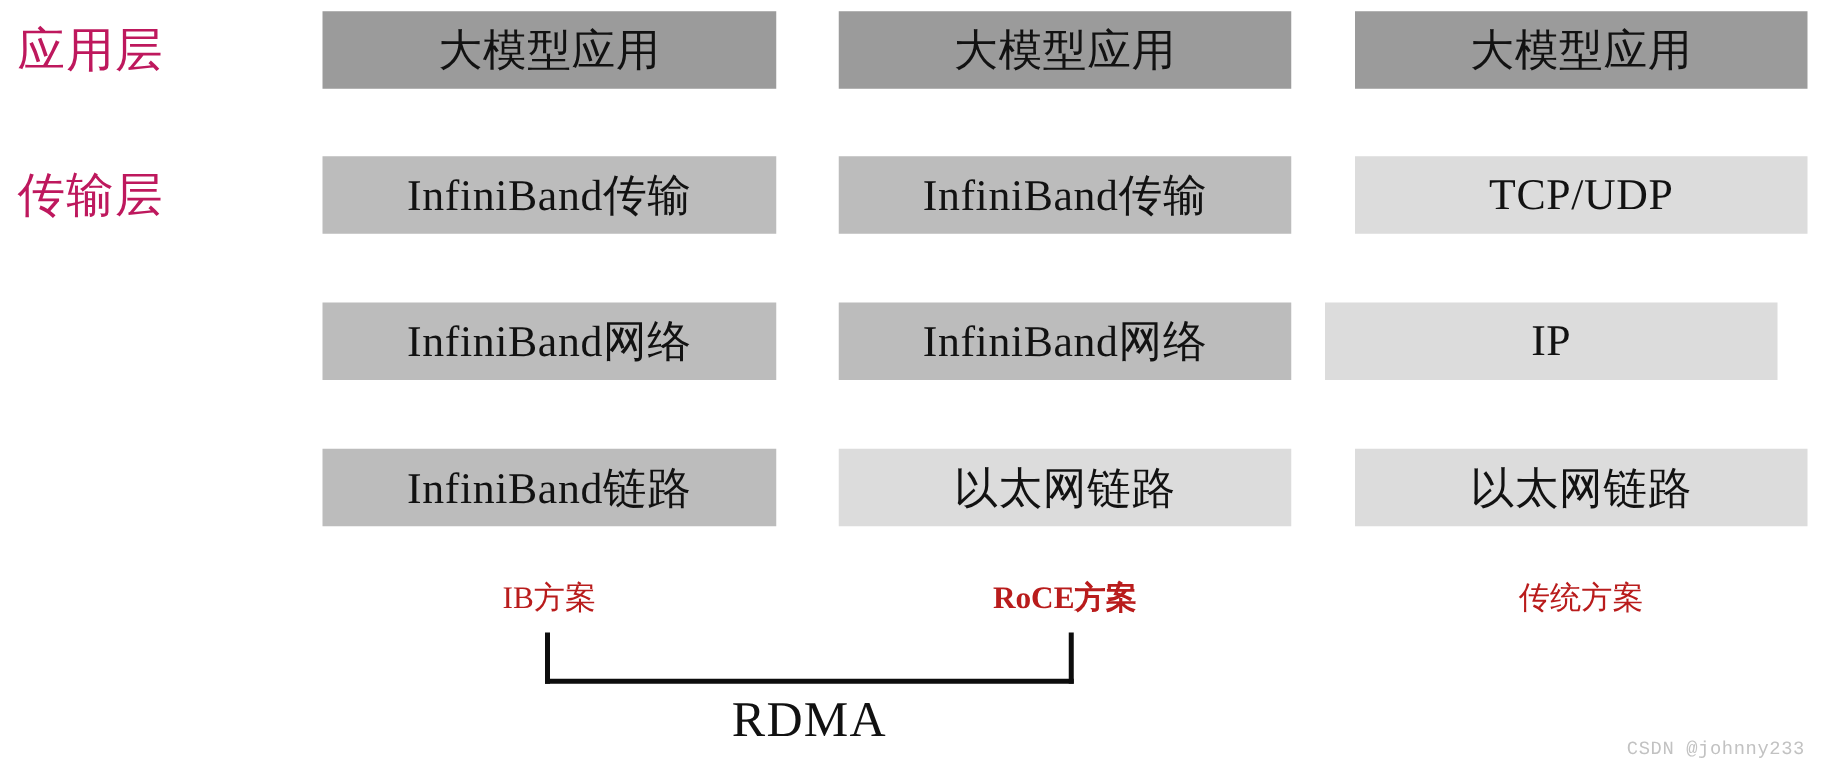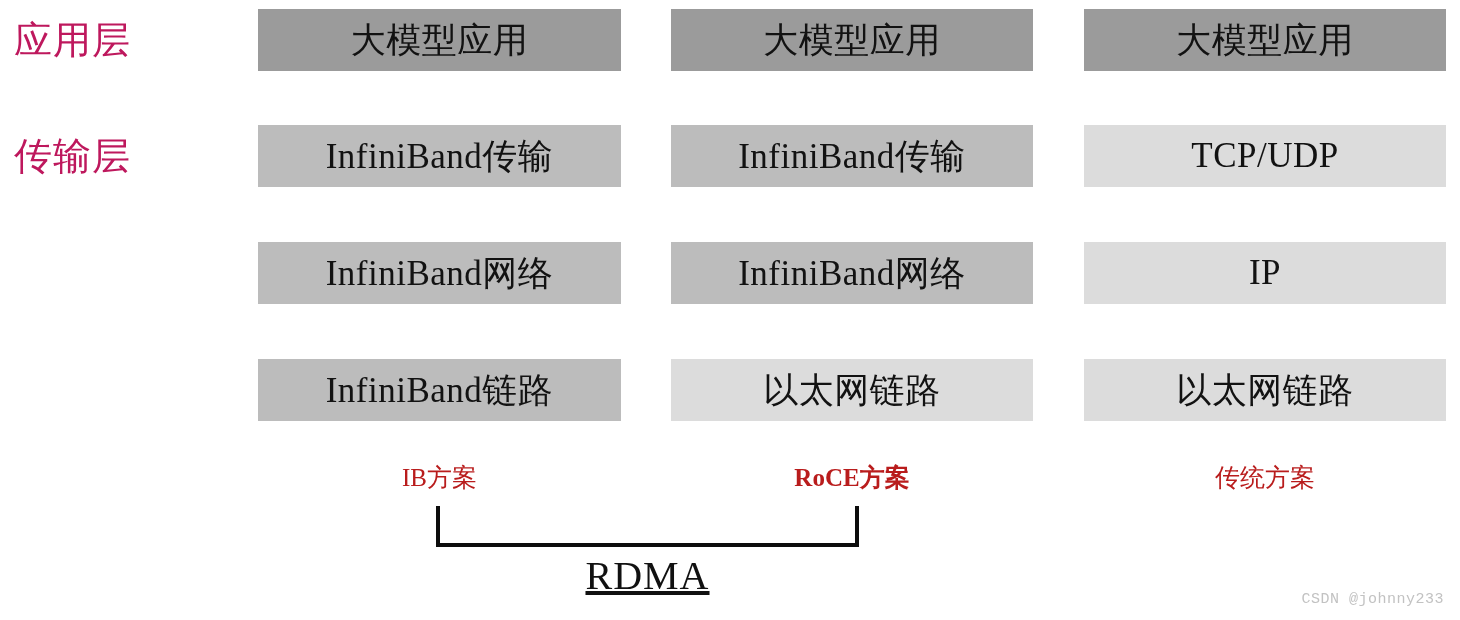--- a/index.html
+++ b/index.html
@@ -83,21 +83,20 @@
   #rdma-caption {
     position: absolute;
     left: 436px;
     top: 552px;
     width: 423px;
     text-align: center;
     font-size: 40px;
     letter-spacing: 1px;
     color: #111111;
     white-space: nowrap;
-    text-decoration: underline;
   }
 
   
   #watermark {
     position: absolute;
     right: 16px;
     bottom: 12px;
     font-family: Liberation Mono, monospace;
     font-size: 15px;
     color: #c2c2c2;
@@ -116,21 +115,21 @@
   <div class="cell tone-dark" style="left:258px; top:9px;  width:363px;">大模型应用</div>
   <div class="cell tone-dark" style="left:671px; top:9px;  width:362px;">大模型应用</div>
   <div class="cell tone-dark" style="left:1084px;top:9px;  width:362px;">大模型应用</div>
 
   <div class="cell tone-mid" style="left:258px; top:125px; width:363px;">InfiniBand传输</div>
   <div class="cell tone-mid" style="left:671px; top:125px; width:362px;">InfiniBand传输</div>
   <div class="cell tone-light" style="left:1084px;top:125px; width:362px;">TCP/UDP</div>
 
   <div class="cell tone-mid" style="left:258px; top:242px; width:363px;">InfiniBand网络</div>
   <div class="cell tone-mid" style="left:671px; top:242px; width:362px;">InfiniBand网络</div>
-  <div class="cell tone-light" style="left:1084px;top:242px; width:362px;">IP</div>
+  <div class="cell tone-light" style="left:1060px;top:242px; width:362px;">IP</div>
 
   <div class="cell tone-mid" style="left:258px; top:359px; width:363px;">InfiniBand链路</div>
   <div class="cell tone-light" style="left:671px; top:359px; width:362px;">以太网链路</div>
   <div class="cell tone-light" style="left:1084px;top:359px; width:362px;">以太网链路</div>
 
   <div class="solution-label" style="left:258px; width:363px;">IB方案</div>
   <div class="solution-label" style="left:671px; width:362px;font-weight:bold;">RoCE方案</div>
   <div class="solution-label" style="left:1084px;width:362px;">传统方案</div>
 
   <div id="rdma-bracket"></div>

